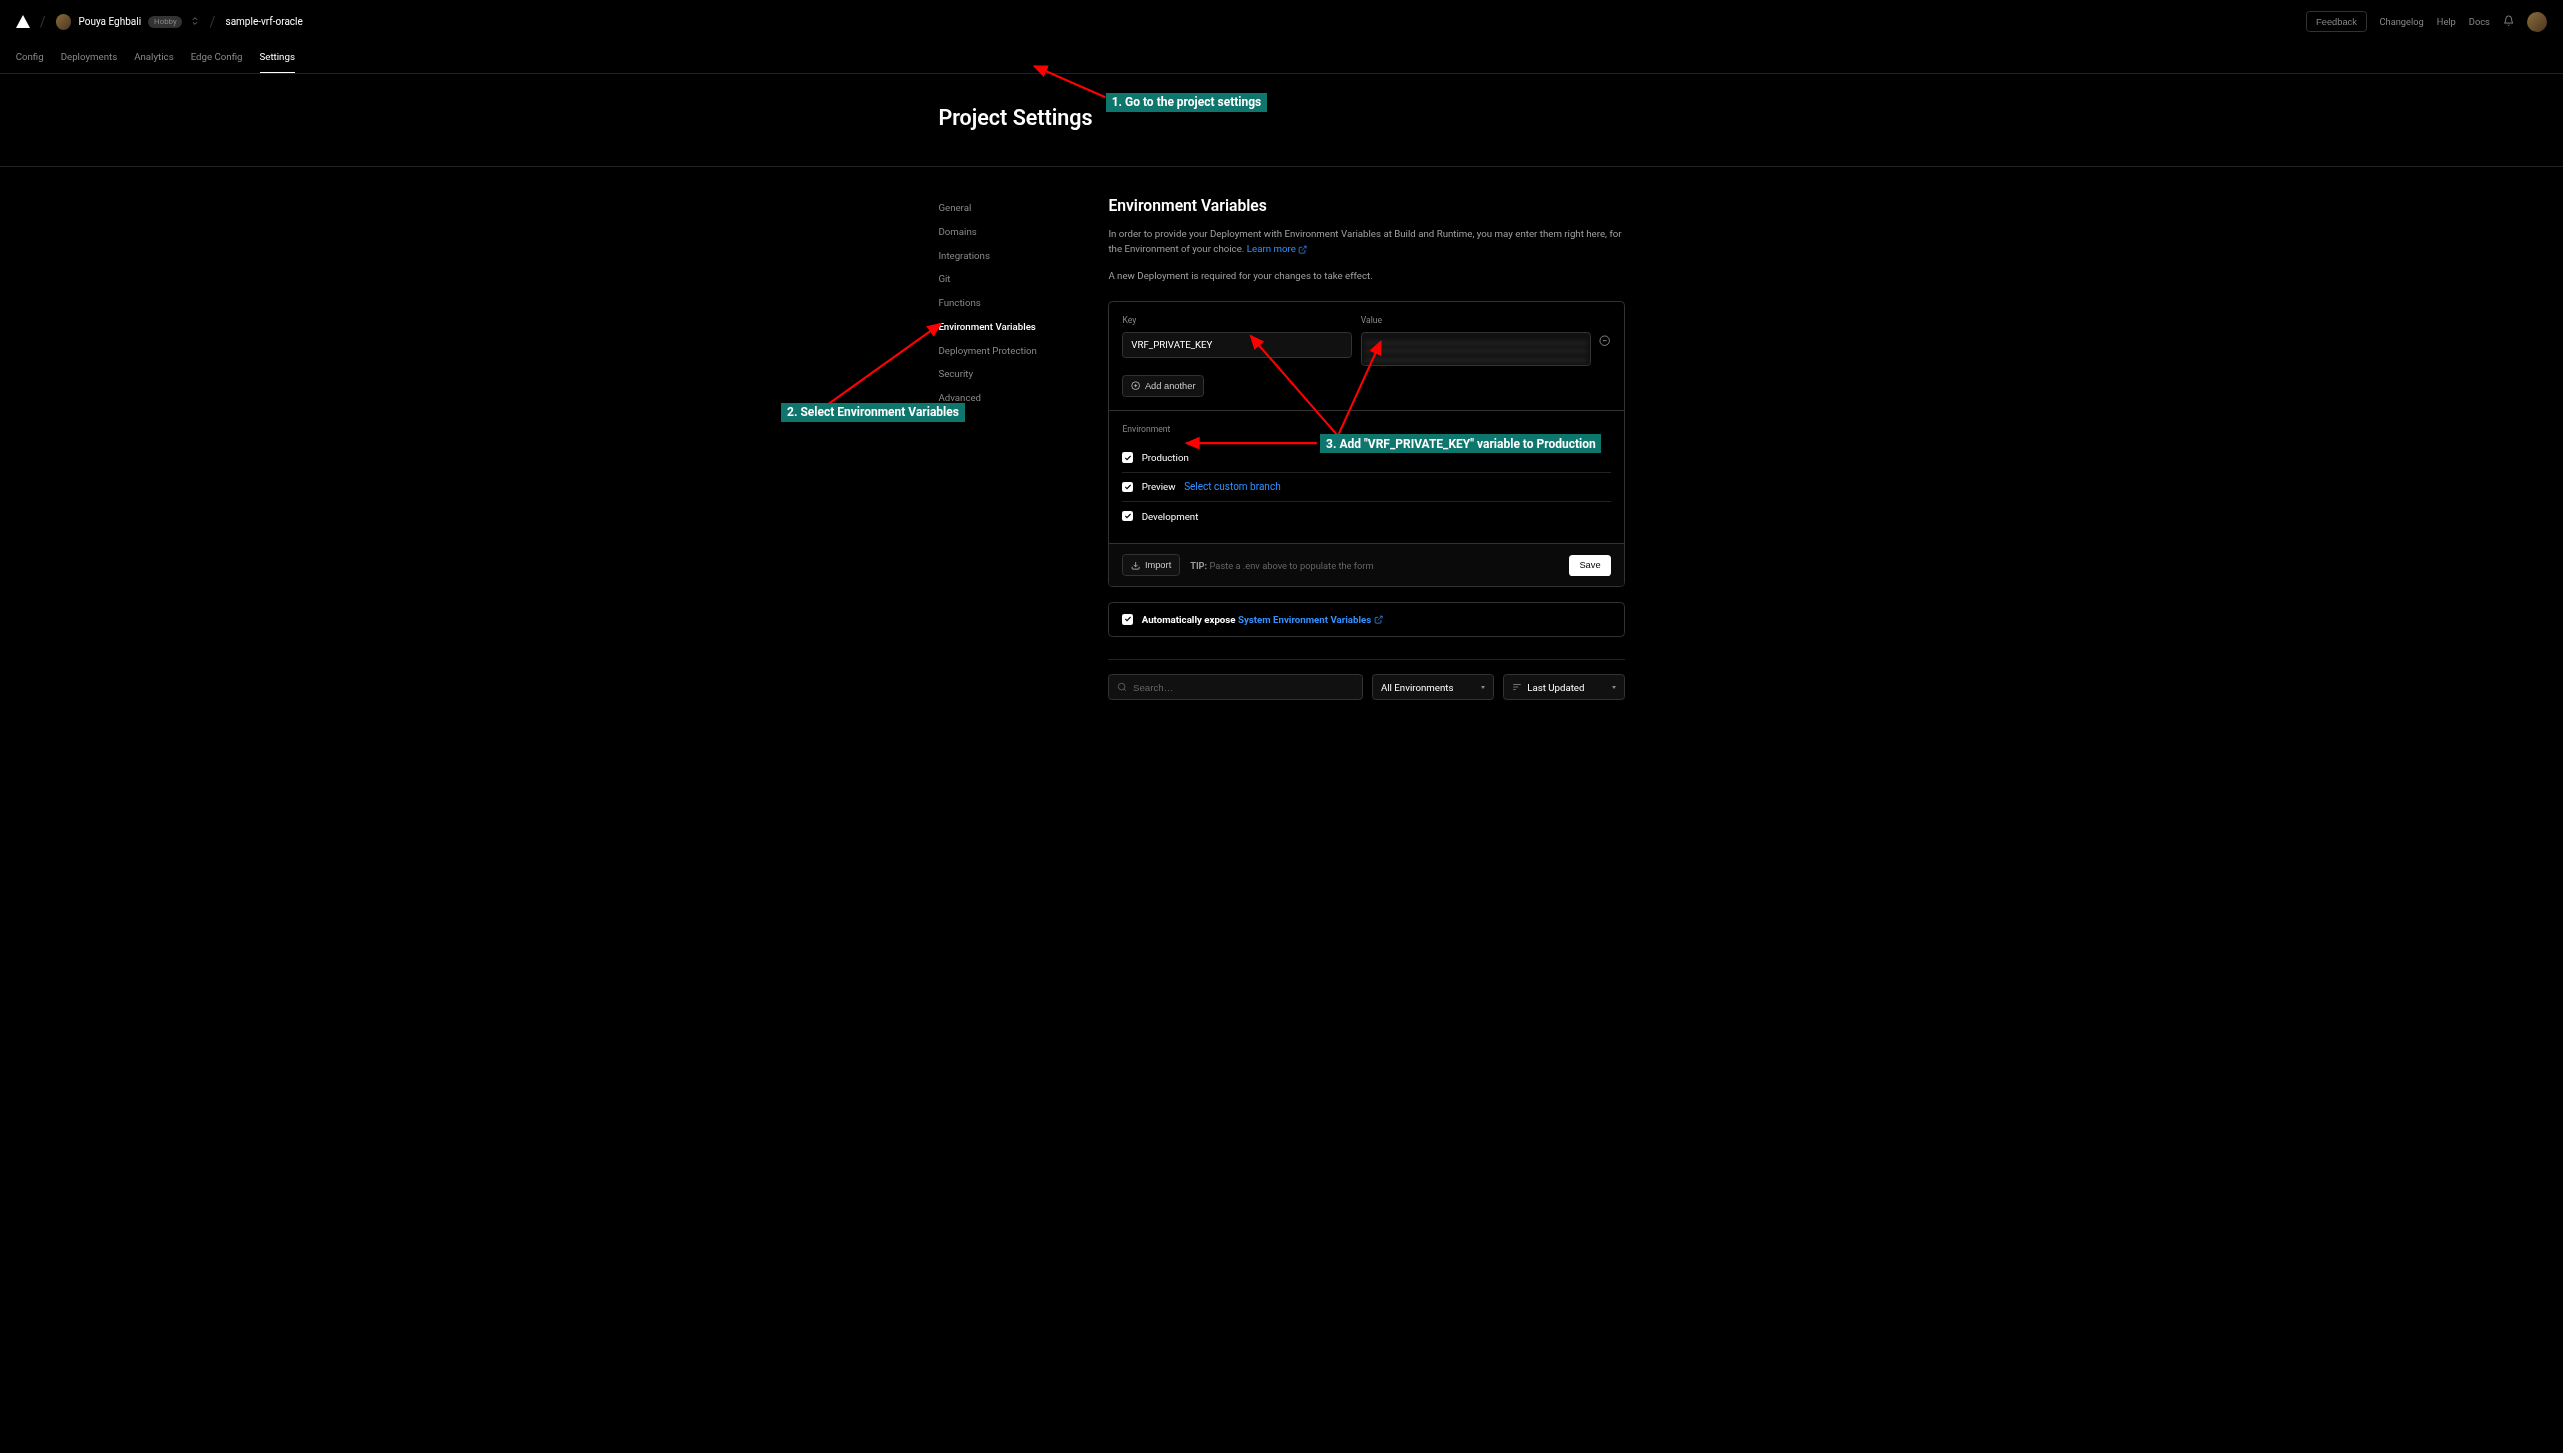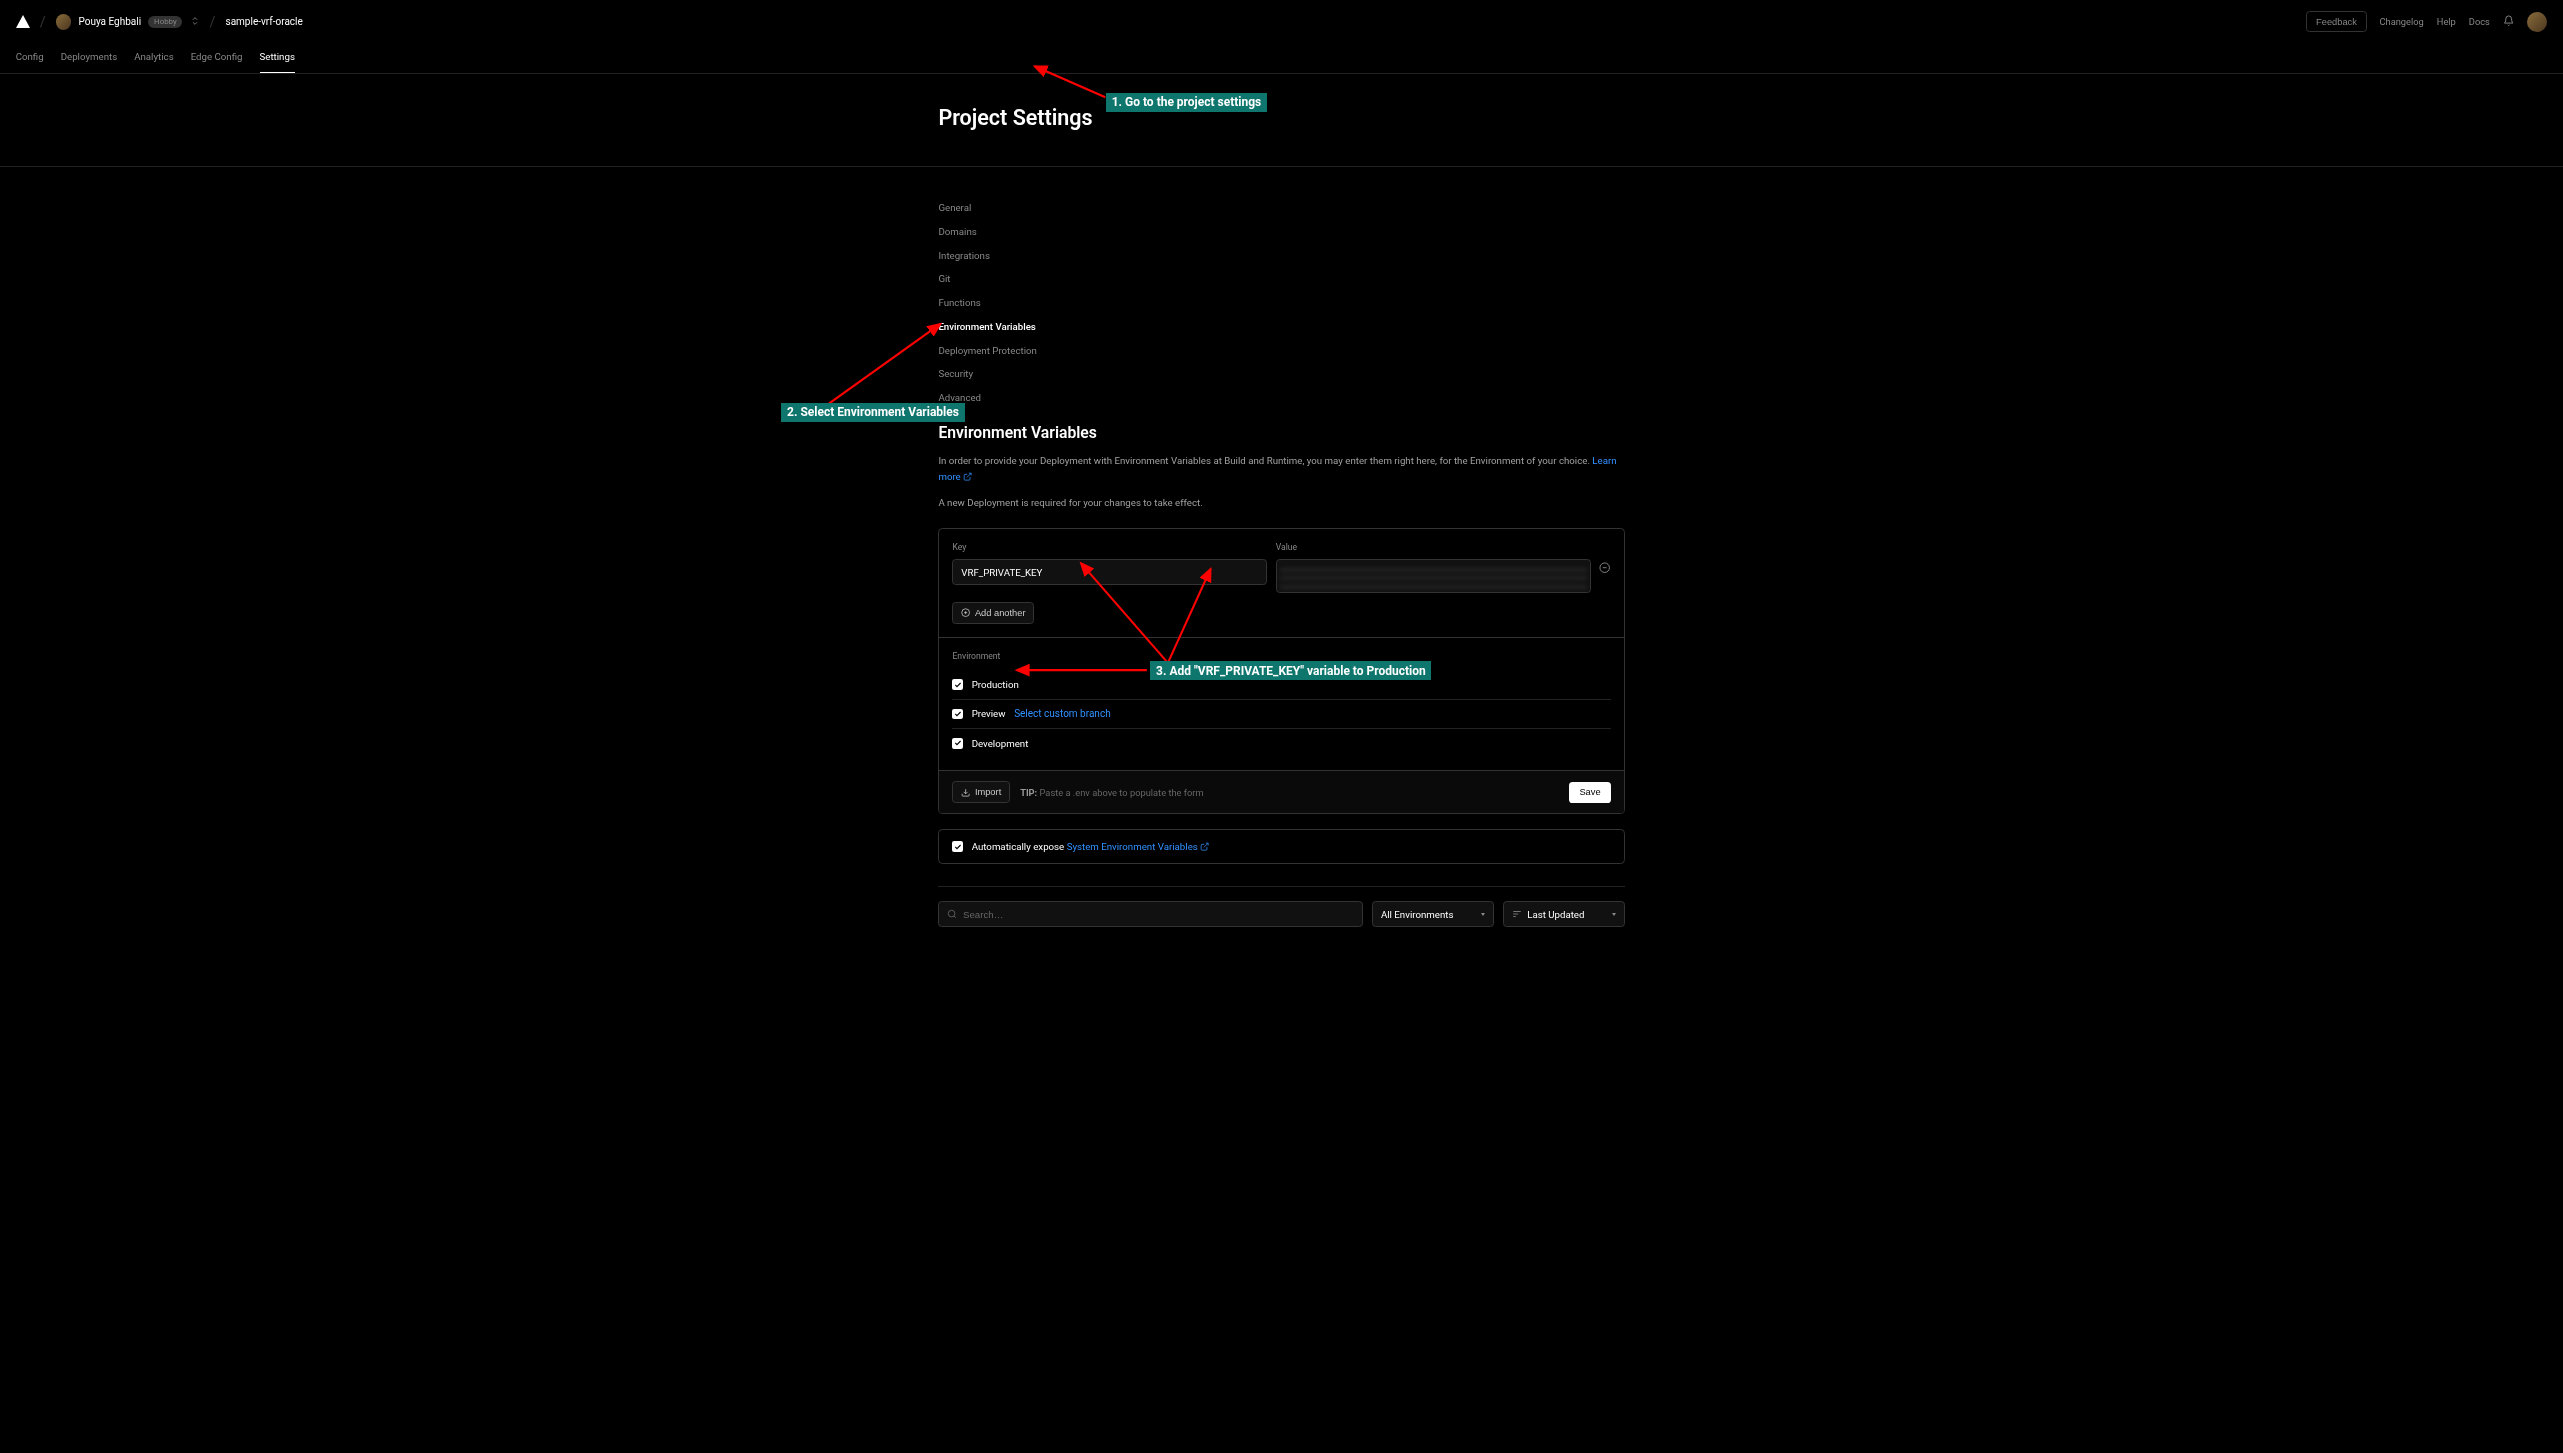--- a/index.html
+++ b/index.html
@@ -61,21 +61,21 @@
   padding: 31px 0 36px; border-bottom: 0.7px solid #222;
   position: relative;
 }
 .page-header-inner {
   max-width: 709px; margin: 0 auto; padding: 0 11.4px;
   position: relative;
 }
 .page-title { font-size: 21.5px; font-weight: 600; color: #fff; }
 .content-wrap {
   max-width: 709px; margin: 0 auto; padding: 29px 11.4px;
-  display: flex; gap: 13px; flex-direction: column;
+  display: flex; gap: 20px;
 }
 .sidebar { width: 150px; flex-shrink: 0; }
 .sidebar-item {
   padding: 6.4px 0; color: #888; cursor: pointer; font-size: 9.7px;
   display: block;
 }
 .sidebar-item.active { color: #fff; font-weight: 500; }
 .main { flex: 1; min-width: 0; }
 .section-title { font-size: 15.7px; font-weight: 600; margin-bottom: 11.4px; }
 .section-desc { color: #a0a0a0; font-size: 9.7px; line-height: 1.6; margin-bottom: 5.7px; }
@@ -141,21 +141,21 @@
 .tip-text { color: #666; font-size: 9.3px; }
 .tip-text strong { color: #999; font-weight: 700; }
 .save-btn {
   background: #fff; color: #000; border: none;
   padding: 5.7px 10px; border-radius: 3.6px; font-size: 9.3px;
   font-weight: 500; cursor: pointer;
 }
 .expose-card {
   border: 0.7px solid #333; border-radius: 4.3px;
   padding: 11.4px 13px; margin-top: 14.3px;
-  display: flex; align-items: center; gap: 8.6px;
+  display: flex; align-items: center; gap: 8.6px; font-weight: bold;
 }
 .expose-text { font-size: 9.7px; color: #fff; }
 .filters-row {
   display: flex; gap: 8.6px; margin-top: 21.5px;
   border-top: 0.7px solid #222; padding-top: 14.3px;
 }
 .search-box {
   flex: 1; background: #111; border: 0.7px solid #333;
   border-radius: 3.6px; padding: 6.4px 7.9px; display: flex;
   align-items: center; gap: 5.7px;

